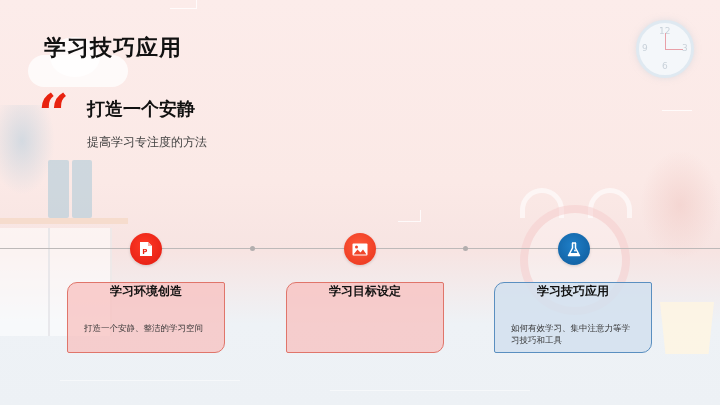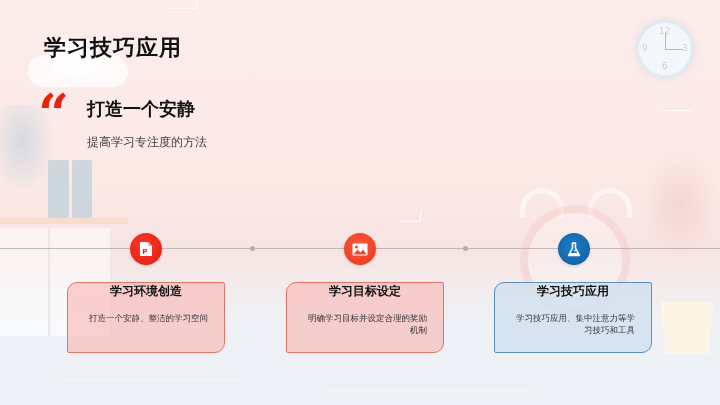--- a/index.html
+++ b/index.html
@@ -114,21 +114,21 @@
     .card.red {
       background: rgba(248,190,188,0.72);
       border: 1px solid #e0756a;
     }
     .card.blue {
       background: rgba(210,225,238,0.85);
       border: 1px solid #5a8fc0;
     }
     .card-title { font-size: 12px; font-weight: bold; color: #111; }
     .card-desc {
-      margin-top: 12px; width: 124px; text-align: right;
+      margin-top: 22px; width: 124px; text-align: left;
       font-size: 8.5px; line-height: 12px; color: #333;
     }
   </style>
 </head>
 <body>
 
 <div class="bg-layer">
   <div class="cloud"></div>
   <div class="plant-left"></div>
   <div class="books">
@@ -183,26 +183,25 @@
 
 <div class="node red2" style="left:344px;">
   <svg width="16" height="13" viewBox="0 0 16 13">
     <rect x="0.5" y="0.5" width="15" height="12" rx="1" fill="#fff"></rect>
     <circle cx="4.5" cy="4" r="1.5" fill="#f0452a"></circle>
     <path d="M1.5 11.5l4-5 3 3 2.5-3 3.5 5z" fill="#f0452a"></path>
   </svg>
 </div>
 <div class="card red" style="left:286px;">
   <div class="card-title">学习目标设定</div>
-  <div class="card-desc">明确学习目标并设定合理的奖励机制</div>
 </div>
 
 <div class="node blue" style="left:558px;">
   <svg width="14" height="15" viewBox="0 0 14 15">
     <path d="M5 1h4M5.5 1v5L1.5 13.5h11L8.5 6V1" fill="none" stroke="#fff" stroke-width="1.5" stroke-linejoin="round"></path>
     <path d="M3 11h8l1 2H2z" fill="#fff"></path>
     <circle cx="8" cy="8.5" r="0.9" fill="#fff"></circle>
   </svg>
 </div>
 <div class="card blue" style="left:494px;">
   <div class="card-title">学习技巧应用</div>
-  <div class="card-desc">学习技巧应用、集中注意力等学习技巧和工具</div>
+  <div class="card-desc">如何有效学习、集中注意力等学习技巧和工具</div>
 </div>
 
 </body></html>

